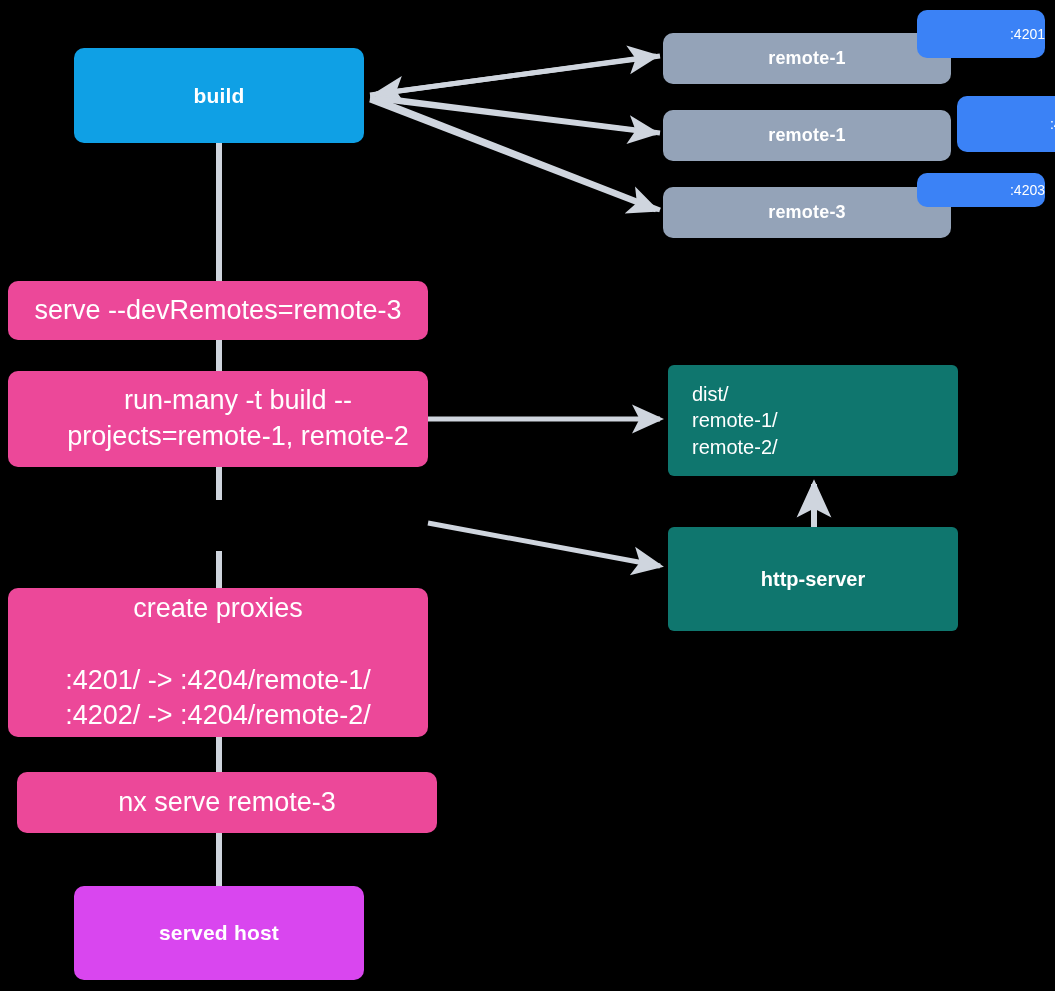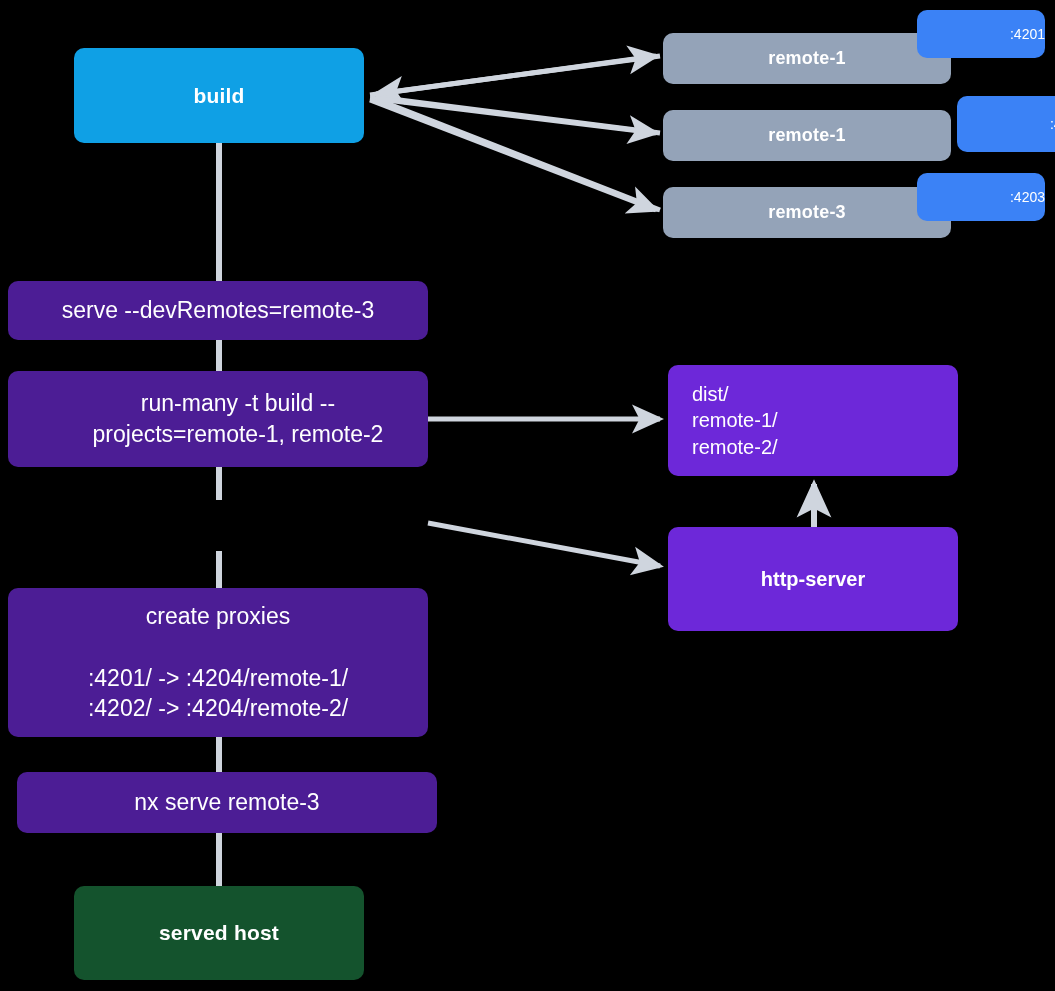--- a/index.html
+++ b/index.html
@@ -31,36 +31,37 @@
     z-index: 3;
   }
   .node.bold { font-weight: bold; }
 
   .node-host {
     background: #0FA0E5;
     font-size: 21px;
     letter-spacing: 0.2px;
   }
   .node-served {
-    background: #14532d;
+    background: #d946ef;
     font-size: 21px;
     letter-spacing: 0.2px;
   }
   .node-cmd {
-    background: #4c1d95;
-    font-size: 23px;
+    background: #ec4899;
+    font-size: 27px;
   }
   .node-remote {
     background: #94A3B8;
     font-size: 18px;
     letter-spacing: 0.2px;
   }
   .node-gray {
-    background: #6d28d9;
+    background: #0f766e;
     font-size: 20px;
+    border-radius: 6px;
   }
   .node-gray.left-align {
     justify-content: flex-start;
     text-align: left;
     padding-left: 24px;
   }
   .badge-port {
     position: absolute;
     box-sizing: border-box;
     background: #3B82F6;
@@ -138,21 +139,21 @@
   <div class="node node-remote bold" style="left:663px; top:187px; width:288px; height:51px;">
     <span>remote-3</span>
   </div>
 
   <div class="badge-port" style="left:917px; top:10px; width:128px; height:48px;">
     <span>:4201</span>
   </div>
   <div class="badge-port" style="left:957px; top:96px; width:128px; height:56px;">
     <span>:4202</span>
   </div>
-  <div class="badge-port" style="left:917px; top:173px; width:128px; height:48px;">
+  <div class="badge-port" style="left:917px; top:173px; width:128px; height:34px;">
     <span>:4203</span>
   </div>
 
   <div class="node node-cmd" style="left:8px; top:281px; width:420px; height:59px;">
     <span>serve --devRemotes=remote-3</span>
   </div>
 
   <div class="node node-cmd" style="left:8px; top:371px; width:420px; height:96px;padding-left:40px;">
     <span>run-many -t build --
 projects=remote-1, remote-2</span>

